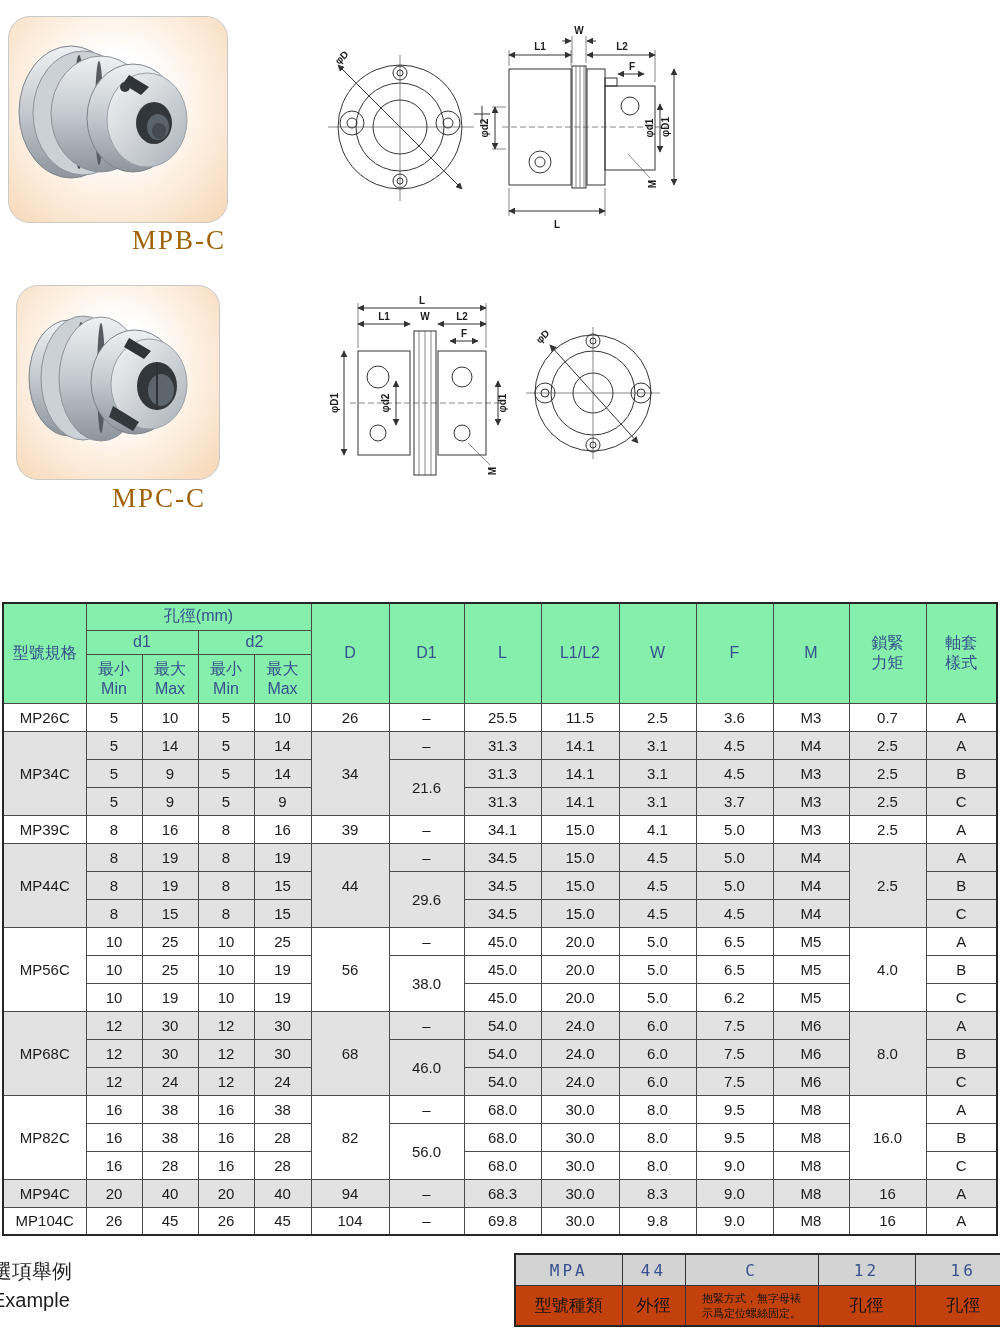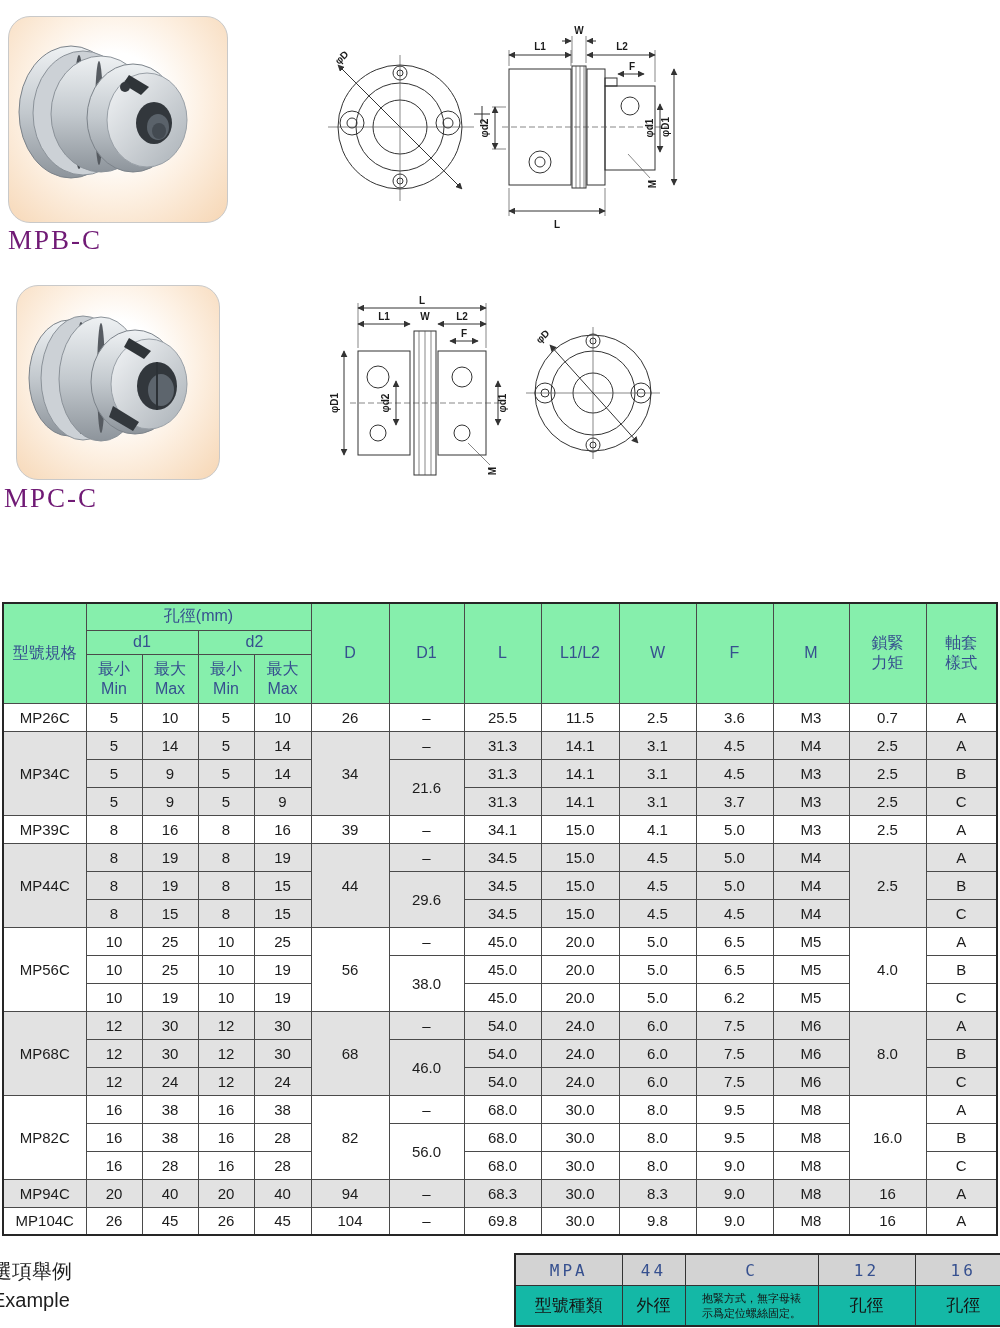--- a/index.html
+++ b/index.html
@@ -5,21 +5,21 @@
   html,body{margin:0;padding:0;background:#fff;}
   body{width:1000px;height:1328px;position:relative;overflow:hidden;
        font-family:"Liberation Sans",sans-serif;color:#1c1c1c;}
 
   
   .product-card{position:absolute;border:1px solid #c9c9c9;border-radius:22px;overflow:hidden;
     background:radial-gradient(ellipse at 48% 42%, #ffffff 30%, #fdf1e4 55%, #f6d6b4 100%);}
   #card1{left:8px;top:16px;width:218px;height:205px;}
   #card2{left:16px;top:285px;width:202px;height:193px;}
   .product-label{position:absolute;font-family:"Liberation Serif",serif;font-size:27px;
-    letter-spacing:2px;color:#701a75;text-align:left;}
+    letter-spacing:2px;color:#a16207;text-align:right;}
   #label1{left:8px;top:225px;width:218px;}
   #label2{left:4px;top:483px;width:202px;}
 
   
   .drawing{position:absolute;}
   #drawing1{left:322px;top:22px;}
   #drawing2{left:330px;top:293px;}
   .drawing svg text{font-family:"Liberation Sans",sans-serif;font-size:10px;fill:#1c1c1c;font-weight:bold;}
   .dline{stroke:#333;stroke-width:1;fill:none;}
   .thin{stroke:#555;stroke-width:0.7;fill:none;}
@@ -37,21 +37,21 @@
   .row-gray td{background:#e2e2e2;}
   .row-white td{background:#ffffff;}
 
   
   .example-caption{position:absolute;left:-8px;top:1257px;font-size:20px;color:#1e1e1e;line-height:1.45;}
   .example-table{position:absolute;left:514px;top:1253px;width:497px;border-collapse:collapse;
     table-layout:fixed;border:2px solid #262626;}
   .example-table td{border:1px solid #333;text-align:center;vertical-align:middle;padding:0 2px;}
   .example-table .vals td{height:30px;background:#d3d3d3;color:var(--blue);
     font-family:"DejaVu Sans Mono",monospace;font-size:16px;letter-spacing:3px;}
-  .example-table .labs td{height:39px;background:#14b8a6;font-size:17px;color:#141414;}
+  .example-table .labs td{height:39px;background:#c2410c;font-size:17px;color:#141414;}
   .example-table .labs td.small-note{font-size:11px;line-height:1.3;letter-spacing:0;white-space:pre-line;}
 </style>
 </head>
 <body>
 
 <div class="product-card" id="card1">
   <svg width="218" height="205" viewBox="0 0 218 205">
     <defs>
       <linearGradient id="gm1" x1="0" y1="0" x2="0" y2="1">
         <stop offset="0" stop-color="#eef1f3"></stop>

